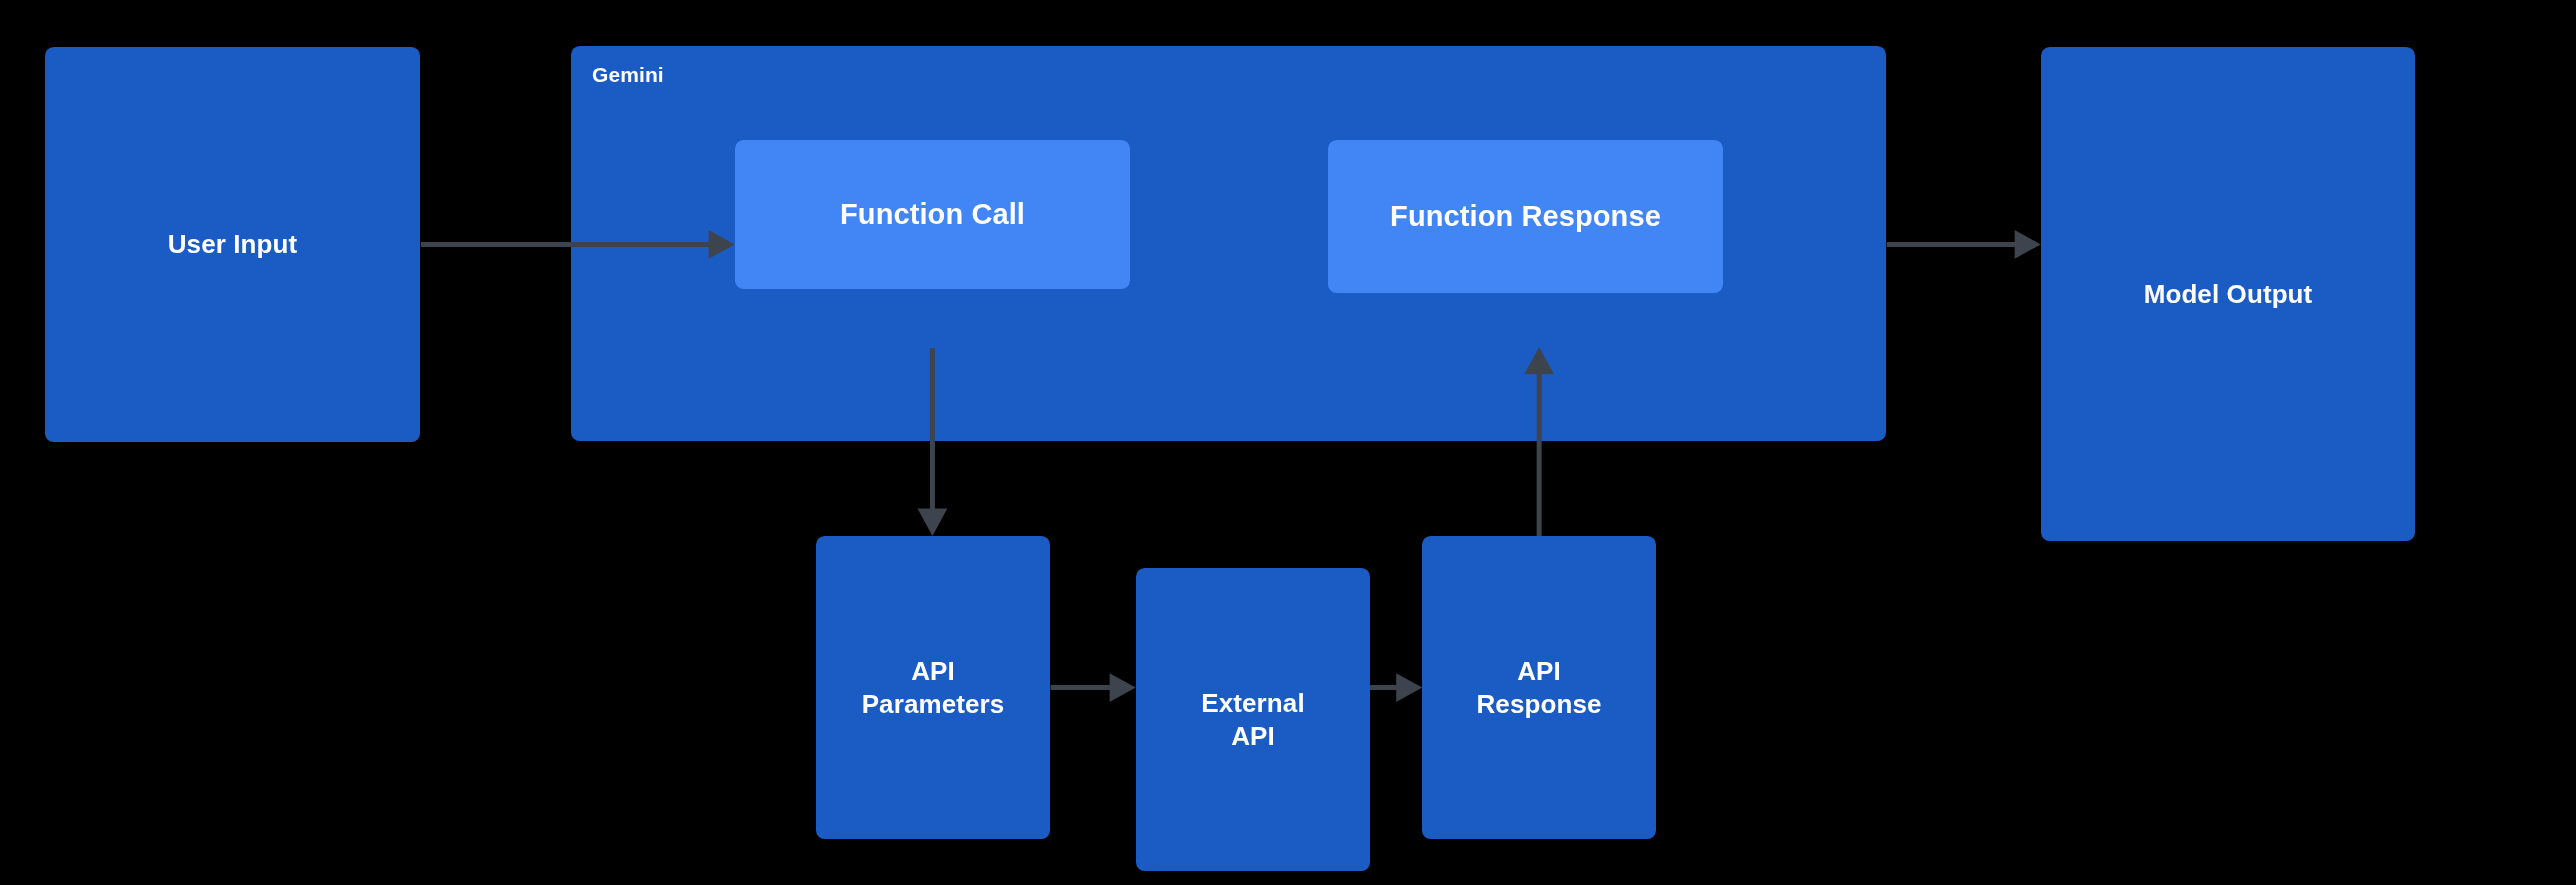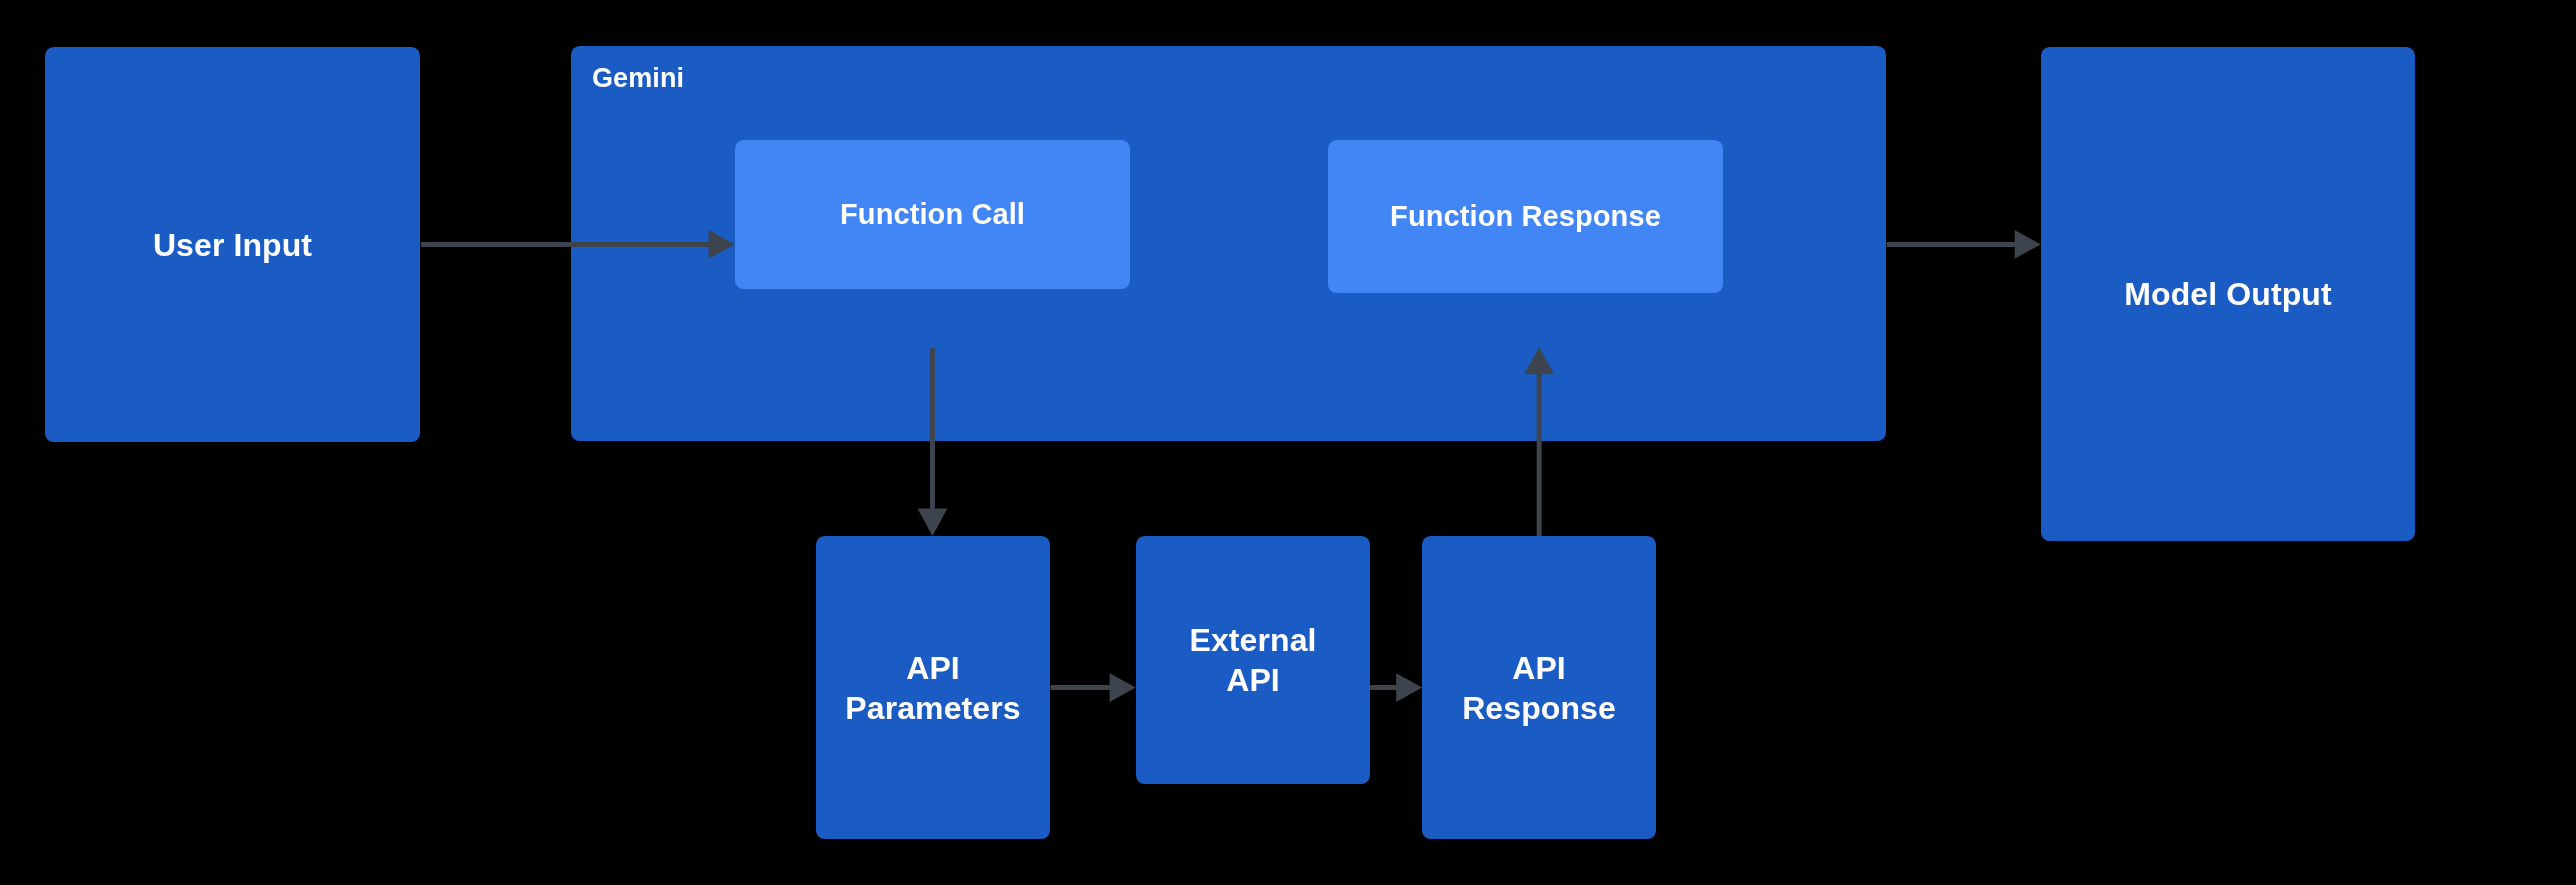--- a/index.html
+++ b/index.html
@@ -27,37 +27,37 @@
     justify-content: center;
     text-align: center;
     color: #ffffff;
     font-weight: bold;
     line-height: 1.25;
     white-space: pre-line;
     letter-spacing: 0.1px;
   }
   .node-primary {
     background: #1b5cc4;
-    font-size: 32px;
+    font-size: 26px;
   }
   .node-accent {
     background: #4285f4;
     font-size: 29px;
   }
   .group {
     position: absolute;
     box-sizing: border-box;
     background: #1b5cc4;
     border-radius: 8.7px;
   }
   .group-label {
     position: absolute;
     color: #ffffff;
     font-weight: bold;
-    font-size: 27px;
+    font-size: 21px;
     letter-spacing: 0.1px;
     white-space: nowrap;
   }
   .edges {
     position: absolute;
     left: 0;
     top: 0;
     width: 2576px;
     height: 886px;
     pointer-events: none;
@@ -83,21 +83,21 @@
 
   <div class="node node-accent" id="node-function-call" style="left: 735px; top: 140px; width: 395px; height: 149px;">Function Call</div>
 
   <div class="node node-accent" id="node-function-response" style="left: 1328px; top: 140px; width: 395px; height: 153px;">Function Response</div>
 
   <div class="node node-primary" id="node-model-output" style="left: 2041px; top: 47px; width: 374px; height: 494px;">Model Output</div>
 
   <div class="node node-primary" id="node-api-parameters" style="left: 816px; top: 536px; width: 234px; height: 303px;">API
 Parameters</div>
 
-  <div class="node node-primary" id="node-external-api" style="left: 1136px; top: 536px; width: 234px; height: 248px; text-align: center;">External
+  <div class="node node-primary" id="node-external-api" style="left: 1136px; top: 568px; width: 234px; height: 303px; text-align: center;">External
 API</div>
 
   <div class="node node-primary" id="node-api-response" style="left: 1422px; top: 536px; width: 234px; height: 303px;">API
 Response</div>
 
   <svg class="edges" viewBox="0 0 4144 1425">
 
     <g>
       <path class="edge-path" d="M 677 393 L 1150 393"></path>
       <path class="edge-head" d="M 1182 393 L 1140 370 L 1140 416 Z"></path>

